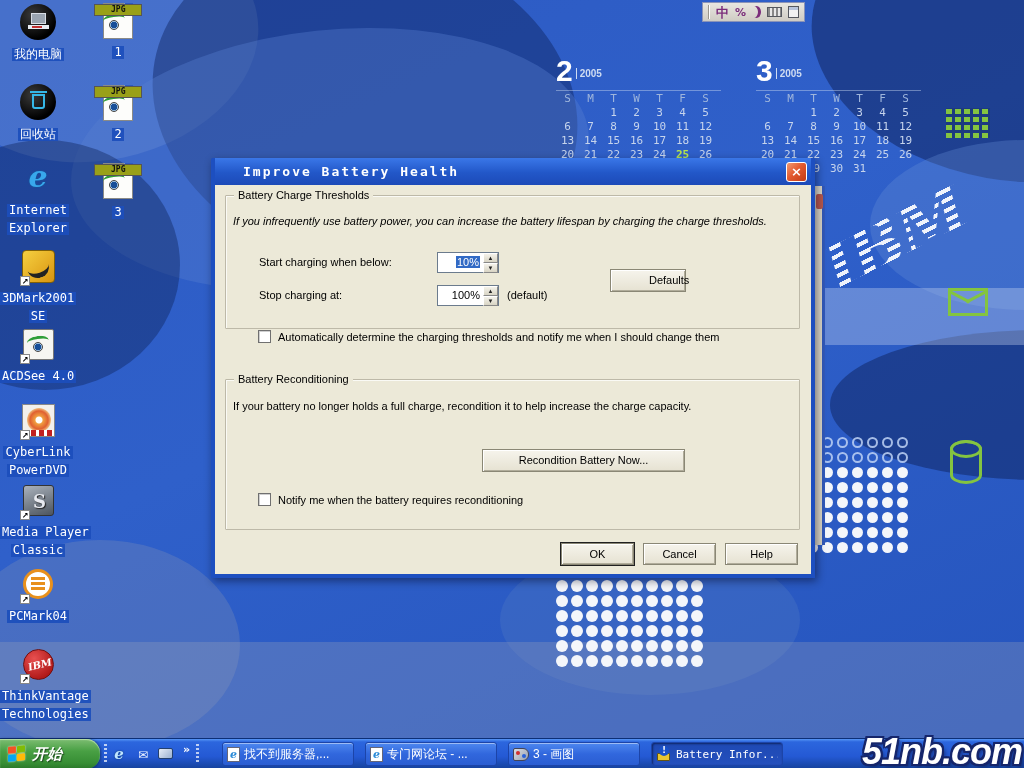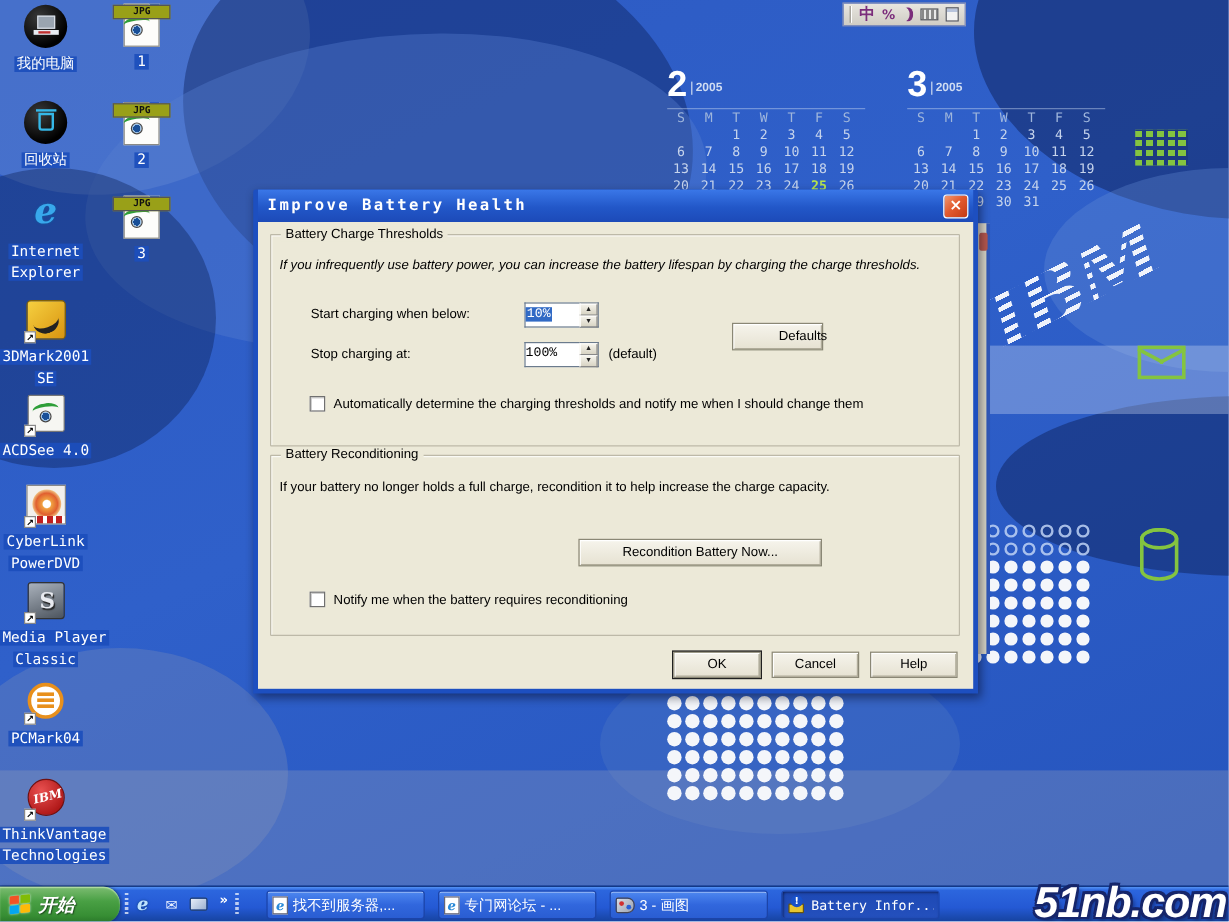--- a/index.html
+++ b/index.html
@@ -123,42 +123,42 @@
   .behind-win { position:absolute; left:814px; top:186px; width:11px; height:359px;
     background:#d9d5c6; border-right:3px solid #3158b8; z-index:19; }
   .behind-win .bw-icon { position:absolute; left:2px; top:8px; width:7px; height:15px; background:#b5574d; border-radius:2px; }
 
   
   .dialog { position:absolute; left:211px; top:158px; width:604px; height:420px; z-index:20;
     background:#1d4fc0; padding:0 4px 4px; border-radius:2px 2px 0 0;
     box-shadow:2px 3px 8px rgba(0,0,20,.45); }
   .dlg-title { height:27px; display:flex; align-items:center;
     background:linear-gradient(180deg,#3a77e8 0%,#2257c8 55%,#1c4ab8 100%); padding:0 4px 0 8px; }
-  .dlg-title-text { flex:1; color:#fff; font:bold 13px/14px "DejaVu Sans Mono", monospace; letter-spacing:2px; }
+  .dlg-title-text { flex:1; color:#fff; font:bold 13px/14px "DejaVu Sans Mono", monospace; letter-spacing:2px;margin-left:20px; }
   .dlg-close { width:21px; height:20px; border-radius:3px; border:1px solid #fff;
     background:linear-gradient(135deg,#f09a72 0%,#e35b30 45%,#c33a14 100%);
     color:#fff; font:bold 13px/18px "DejaVu Sans", sans-serif; text-align:center; cursor:pointer; }
   .dlg-body { position:relative; width:596px; height:389px; background:#ece9d8;
     font-size:11px; color:#000; }
   .grp { position:absolute; border:1px solid #bdb9a8; border-radius:1px;
     box-shadow:inset 1px 1px 0 rgba(255,255,255,.75); }
   .grp-cap { position:absolute; top:-7px; left:8px; background:#ece9d8; padding:0 4px; font-size:11px; }
-  .grp1 { left:10px; top:10px; width:575px; height:177px; }
+  .grp1 { left:10px; top:10px; width:575px; height:134px; }
   .grp2 { left:10px; top:194px; width:575px; height:151px; }
   .dlg-text { position:absolute; white-space:nowrap; }
   .t-desc1 { left:18px; top:30px;font-style:italic; }
   .t-start { left:44px; top:71px; }
   .t-stop  { left:44px; top:104px; }
   .t-defsuffix { left:292px; top:104px; }
   .t-desc2 { left:18px; top:215px; }
 
   .spin { position:absolute; display:flex; width:62px; height:21px; }
   .spin1 { left:222px; top:67px; } .spin2 { left:222px; top:100px; }
   .spin-val { flex:1; background:#fff; border:1px solid #6b7b8d; border-right:0;
-    text-align:left; padding:3px 3px 0 0; font-size:11px;font-family:Liberation Mono, monospace; }
+    text-align:right; padding:3px 3px 0 0; font-size:11px; }
   .spin-val .sel { background:#316ac5; color:#fff; padding:0 1px; }
   .spin-btns { width:16px; display:flex; flex-direction:column; border:1px solid #6b7b8d; border-left:0; }
   .spin-b { flex:1; background:linear-gradient(180deg,#f4f2ea,#d8d4c4); border:1px solid;
     border-color:#fff #888 #888 #fff; font-size:6px; line-height:8px; text-align:center; color:#222; cursor:pointer; }
 
   .btn3d { position:absolute; background:linear-gradient(180deg,#f6f4ec,#e6e2d2);
     border:1px solid #8a8775; box-shadow:inset 1px 1px 0 #fff, inset -1px -1px 0 #b0ac9a;
     font-size:11px; text-align:center; cursor:pointer; color:#000; padding-top:4px; }
   .btn-defaults { left:395px; top:84px; width:76px; height:23px;padding-left:38px; }
   .btn-recond { left:267px; top:264px; width:203px; height:23px; }

